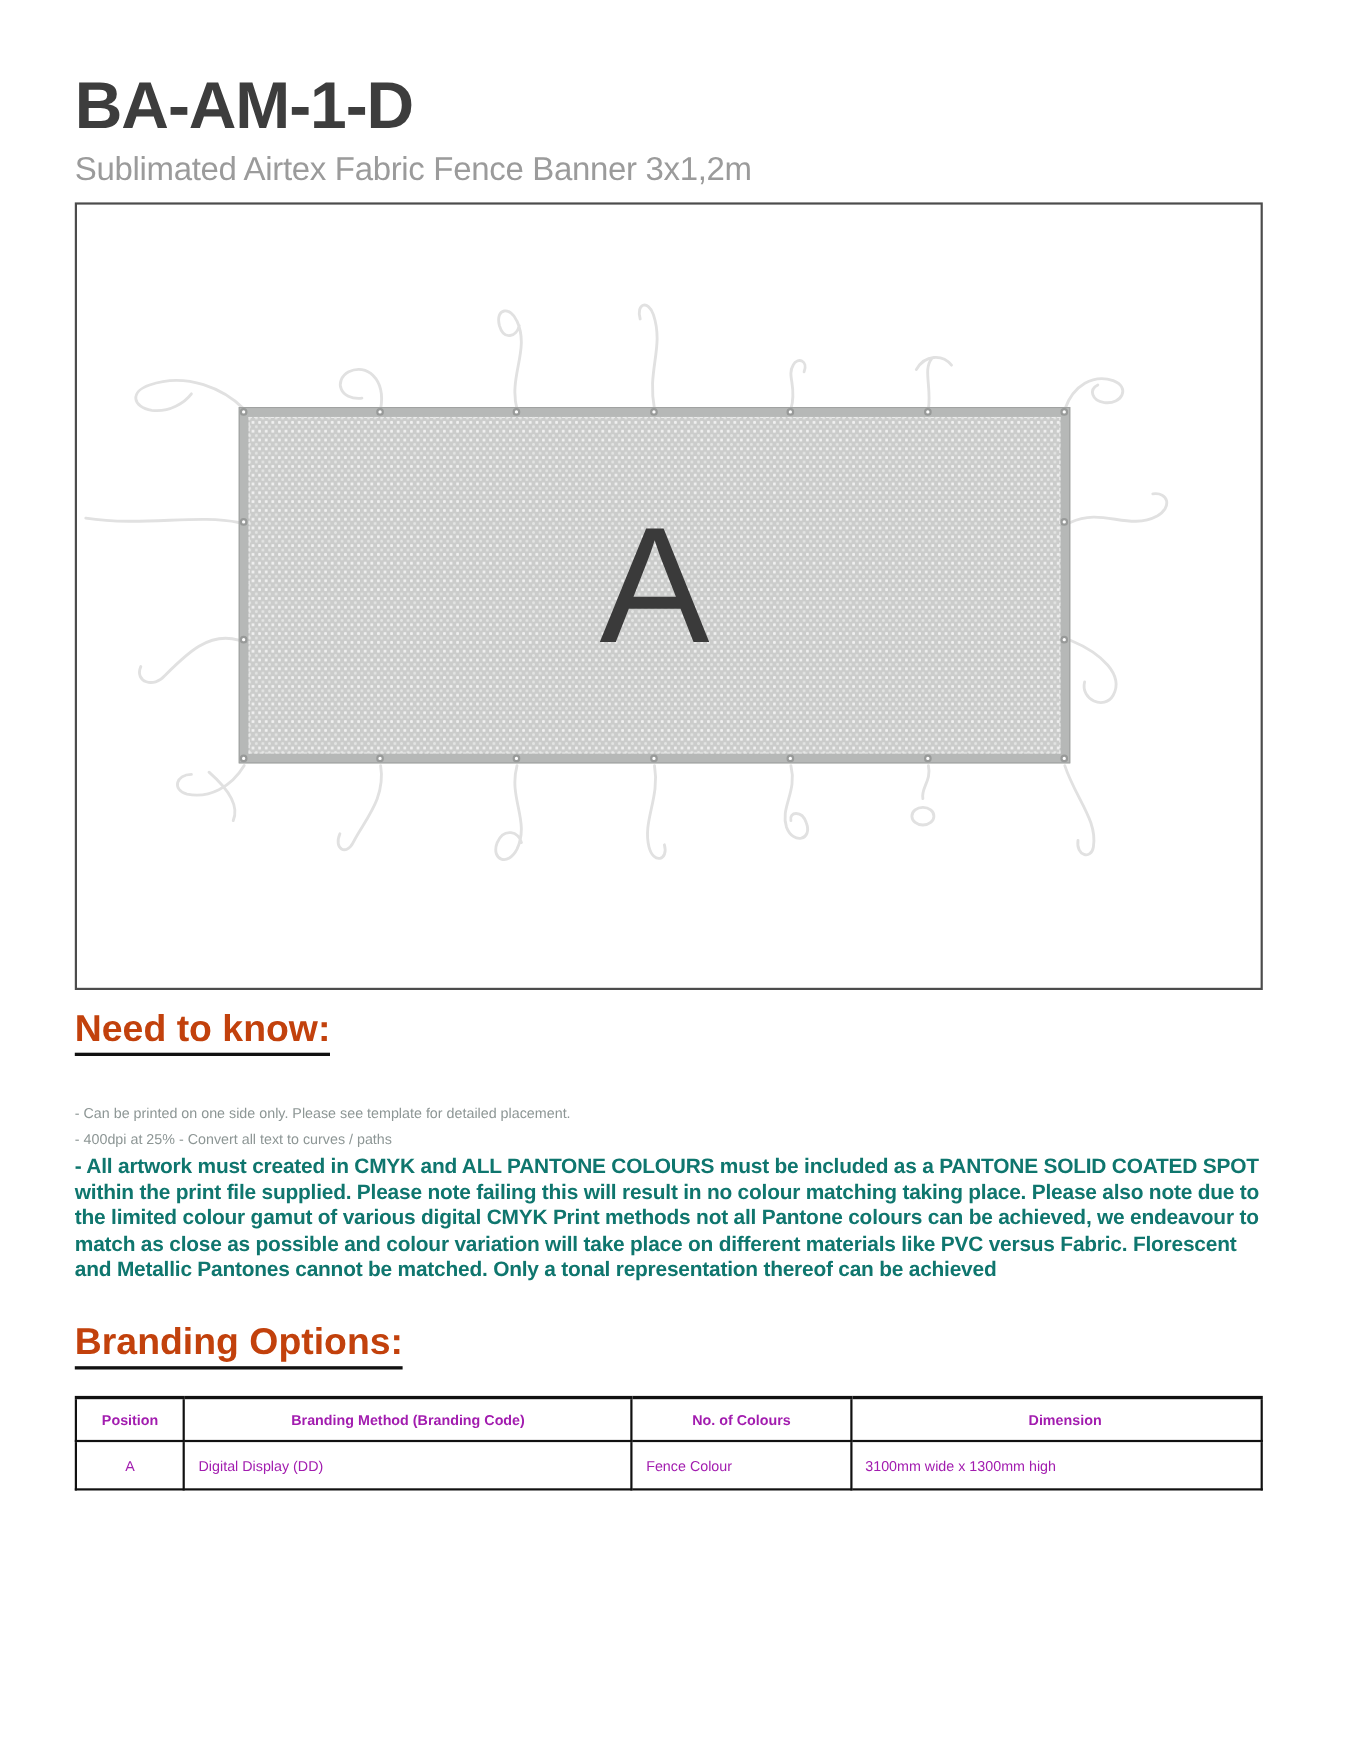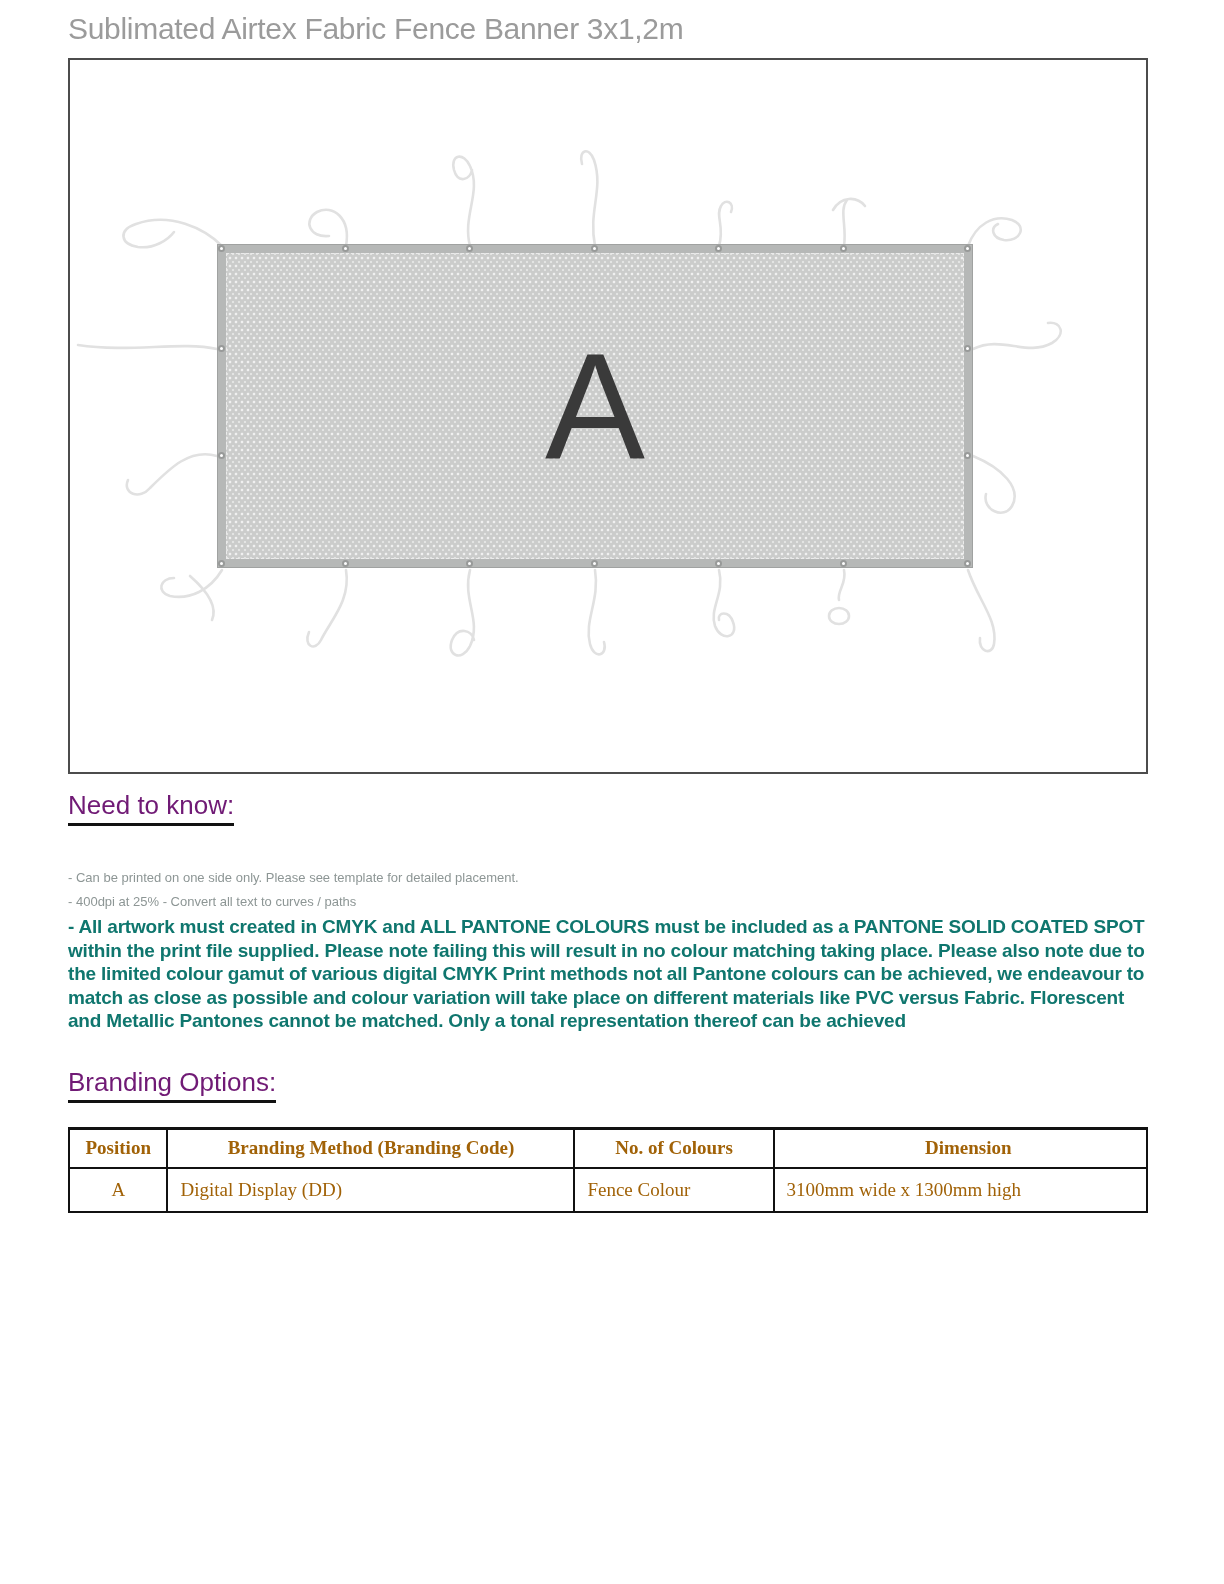--- a/index.html
+++ b/index.html
@@ -58,21 +58,21 @@
     line-height:1; user-select:none;
   }
   .grommet {
     position:absolute; width:7px; height:7px;
     background:#fdfdfd; border:2px solid #989a99; border-radius:50%;
   }
 
   
   .section-heading {
     display:inline-block;
-    font-size:26px; font-weight:normal; color:#701a75;
+    font-size:34px; font-weight:bold; color:#c2410c;
     border-bottom:3px solid #111111; padding-bottom:2px;
   }
   .need-heading-wrap { margin-top:16px; }
   .notes { margin-top:40px; }
   .note-line {
     font-size:13px; line-height:24px; color:#8d9695;
   }
   .warning {
     margin-top:1px;
     width:1080px;
@@ -80,23 +80,22 @@
     letter-spacing:-0.2px;
     color:#0f766e;
   }
 
   
   .branding-heading-wrap { margin-top:34px; }
   .branding-table {
     margin-top:24px;
     width:1080px;
     border-collapse:collapse;
-    font-size:19px; color:#a16207;
+    font-size:13px; color:#a21caf;
     table-layout:fixed;
-    font-family:Liberation Serif, serif;
   }
   .branding-table th, .branding-table td {
     border:2px solid #111111;
     overflow:hidden; white-space:nowrap;
   }
   .branding-table thead th {
     height:40px; font-weight:bold; text-align:center;
     border-top-width:3px;
   }
   .branding-table tbody td { height:44px; font-weight:400; }
@@ -107,20 +106,21 @@
   .branding-table tbody .col-method,
   .branding-table tbody .col-colours,
   .branding-table tbody .col-dimension { text-align:left; padding-left:12px; }
 </style>
 </head>
 <body>
 
 <div class="page">
   <div class="content">
 
+    <div class="title">BA-AM-1-D</div>
     <div class="subtitle">Sublimated Airtex Fabric Fence Banner 3x1,2m</div>
 
     <div class="frame">
       <svg class="ties" viewBox="0 0 1076 712">
 
         <path d="M152,186 C134,168 100,152 66,164 C48,170 50,184 68,187 C84,189 98,180 104,172"></path>
         <path d="M276,186 C281,158 263,144 247,152 C233,160 239,178 259,176"></path>
         <path d="M400,186 C392,156 412,132 400,106 C394,92 380,94 384,110 C388,124 400,120 402,110"></path>
         <path d="M525,186 C518,150 534,130 524,100 C519,86 508,90 512,104"></path>
         <path d="M649,186 C655,166 645,156 651,146 C655,138 665,142 661,152"></path>

